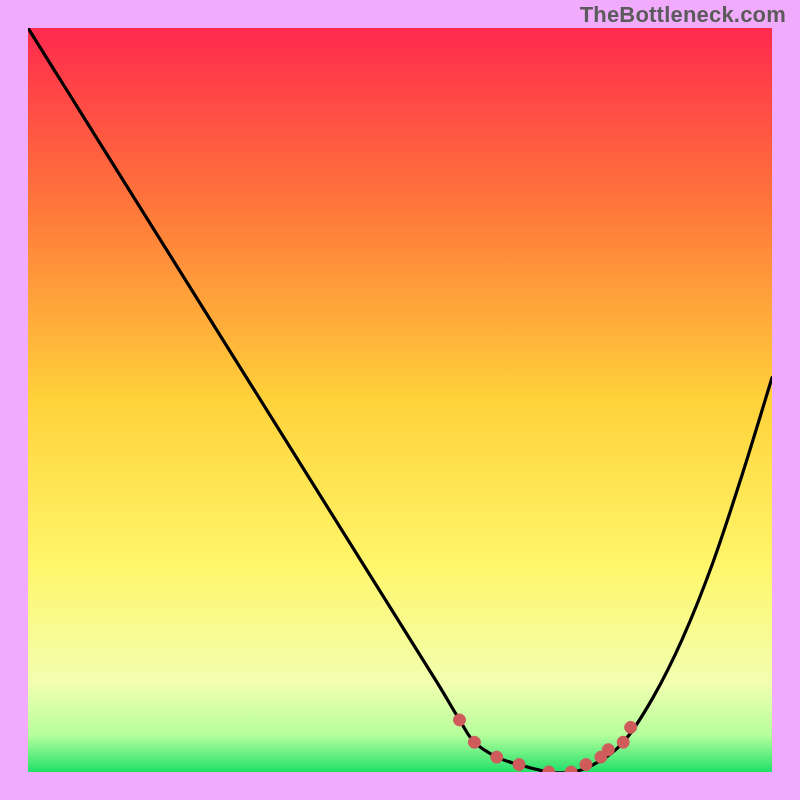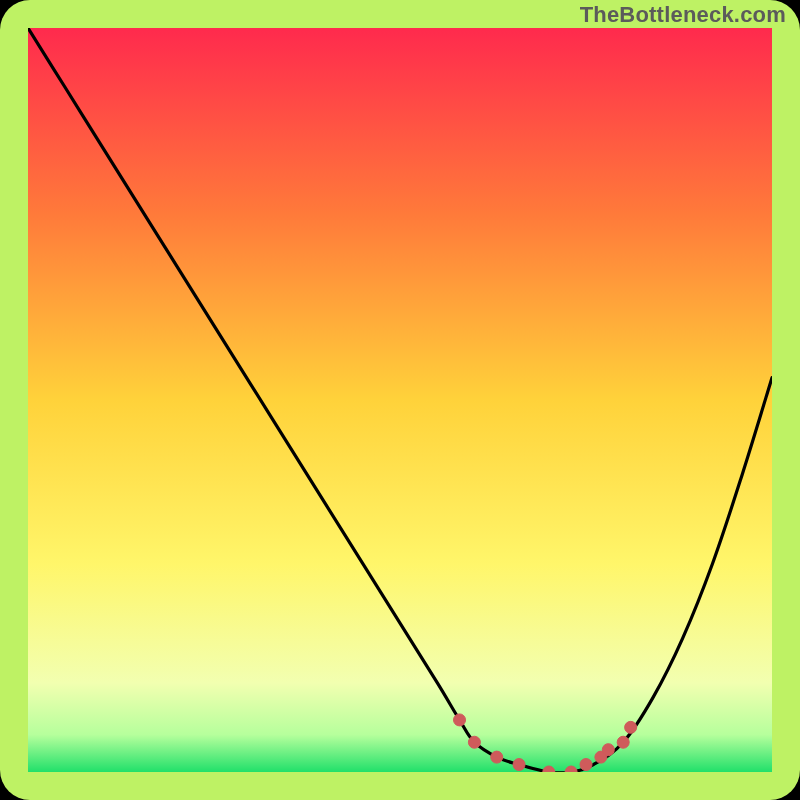--- a/index.html
+++ b/index.html
@@ -10,22 +10,21 @@
     background: #000;
     overflow: hidden;
     font-family: Arial, Helvetica, sans-serif;
   }
   .frame {
     position: absolute;
     top: 0;
     left: 0;
     width: 800px;
     height: 800px;
-    background: #bef264;
-    border-radius: 30px;
+    background: #f0abfc;
   }
   .watermark {
     position: absolute;
     top: 2px;
     right: 14px;
     color: #5b5b5b;
     font-size: 22px;
     font-weight: 600;
     letter-spacing: 0.2px;
   }

